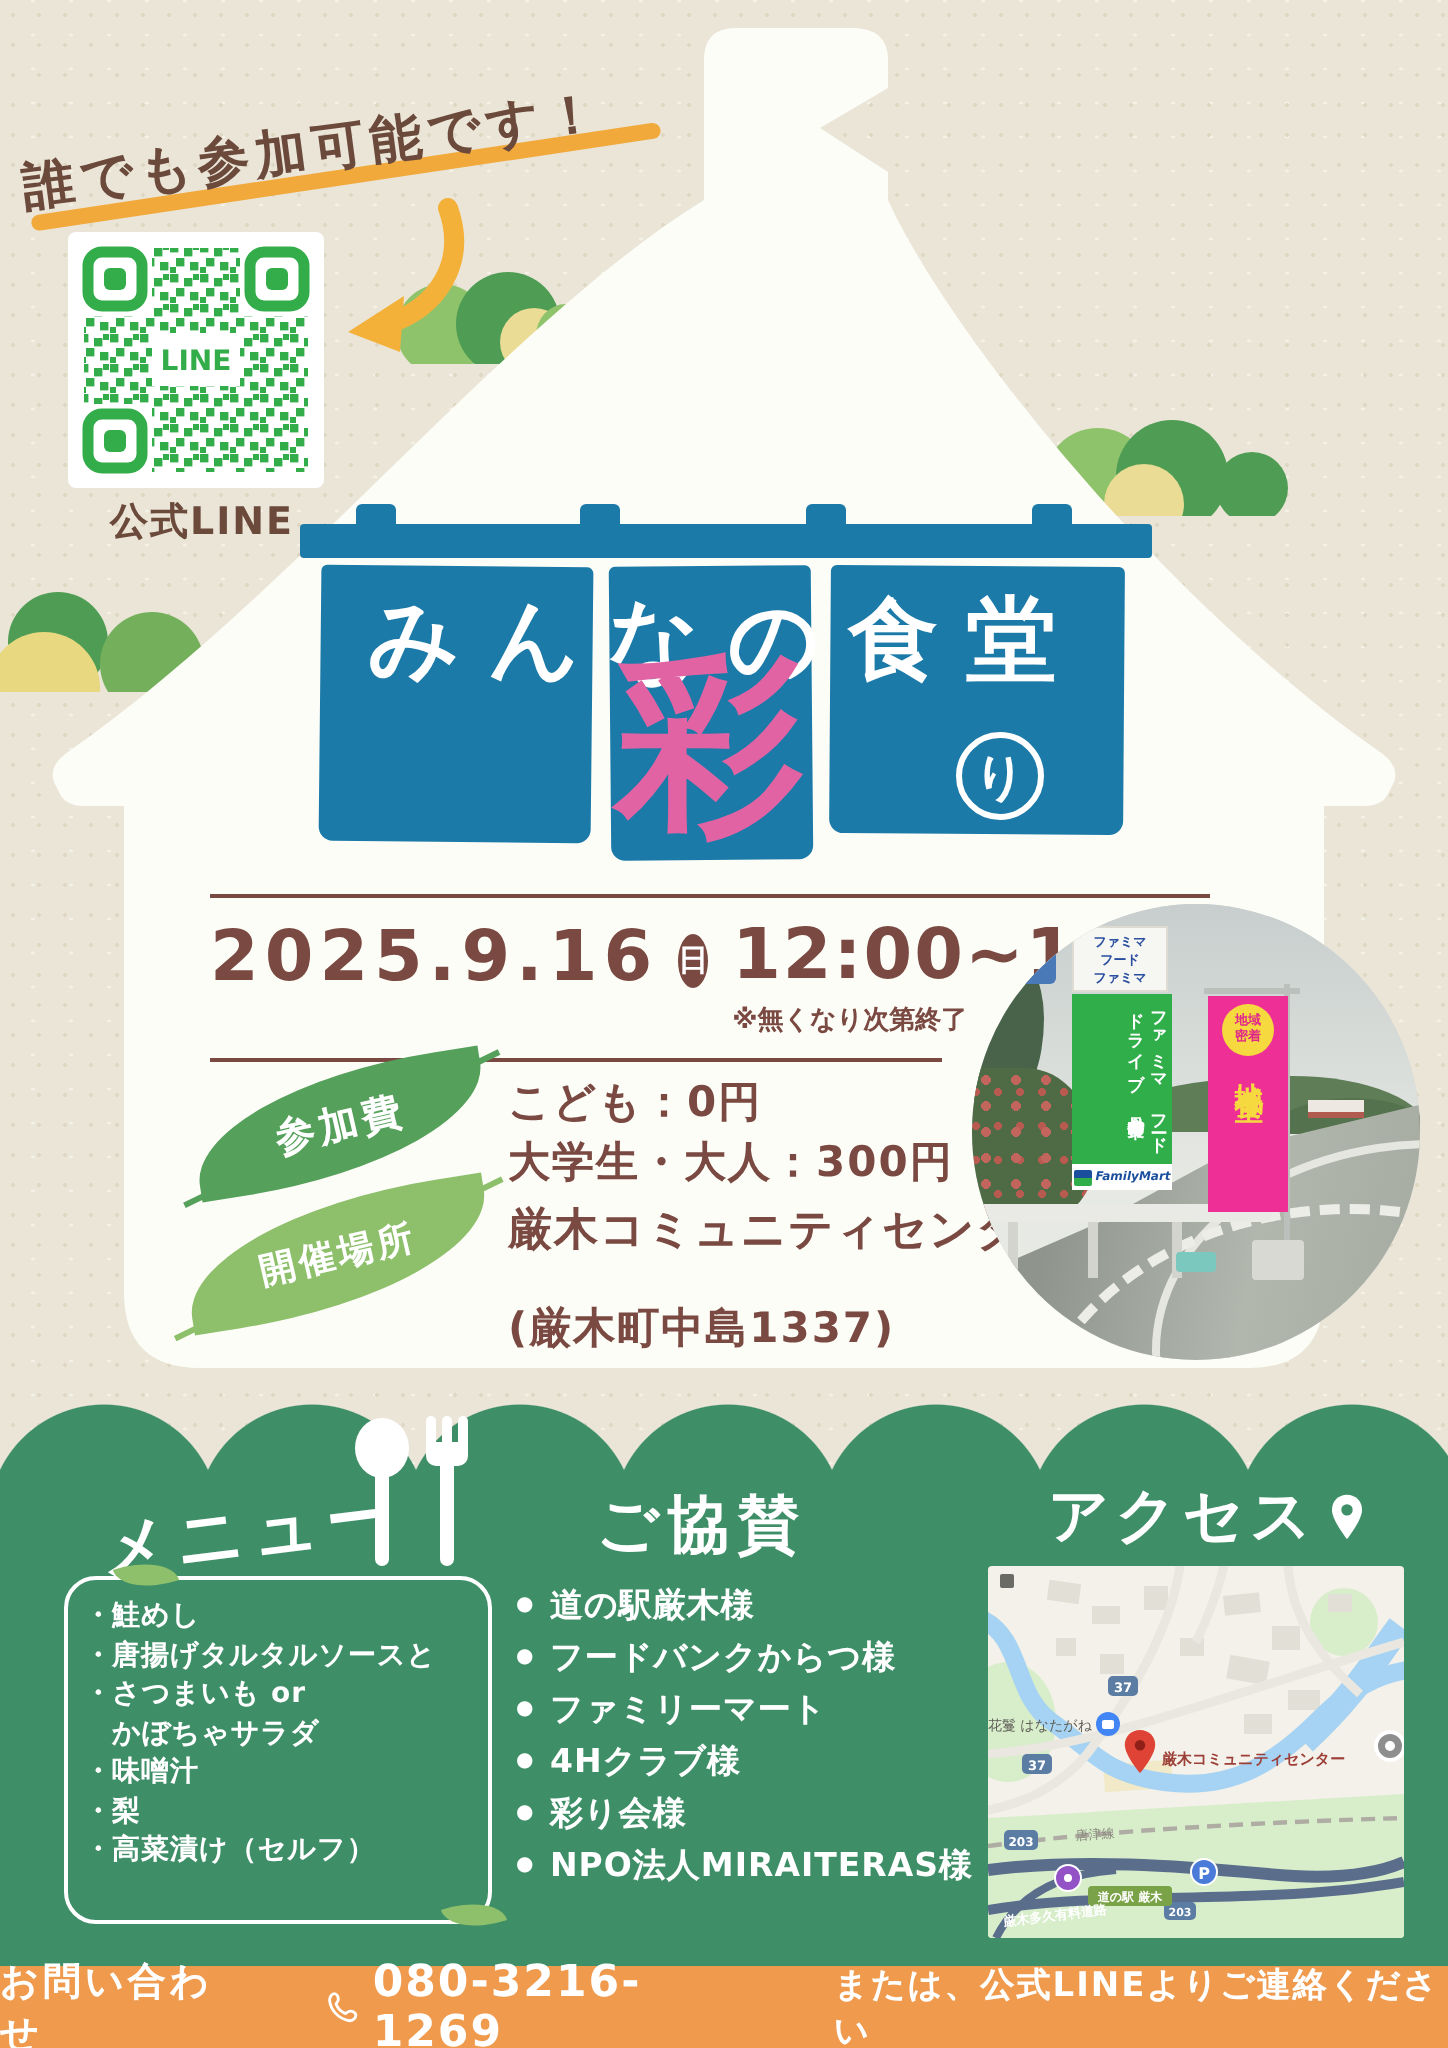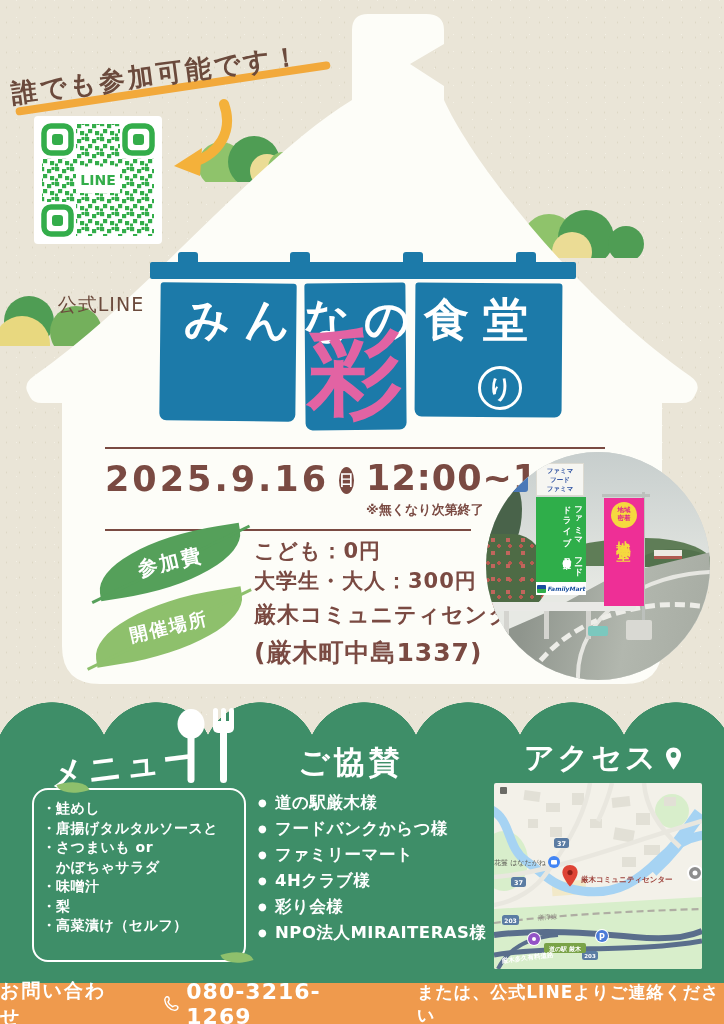--- a/index.html
+++ b/index.html
@@ -19,21 +19,21 @@
   
   .house { left:0; top:0; z-index:2; }
 
   
   .tagline { left:10px; top:54px; width:345px; transform:rotate(-7.5deg); z-index:3; }
   .tagline .txt { font-size:26px; font-weight:bold; color:#6B4A3C; letter-spacing:3px; white-space:nowrap; position:relative; z-index:1;}
   .tagline .uline { width:318px; height:8px; background:#F2A93B; margin-top:-6px; margin-left:2px; border-radius:4px; transform:rotate(-1deg); }
 
   
   .qr { left:34px; top:116px; width:128px; height:128px; background:#fff; border-radius:4px; padding:6px; z-index:3; }
-  .qr-caption { left:46px; top:248px; width:110px; text-align:center; font-size:19px; font-weight:normal; color:#6B4A3C; letter-spacing:1px; z-index:3;margin-top:44px; }
+  .qr-caption { left:46px; top:248px; width:110px; text-align:center; font-size:19px; font-weight:bold; color:#6B4A3C; letter-spacing:1px; z-index:3; }
 
   
   .arrow { left:172px; top:98px; z-index:3; }
 
   
   .stamp { left:524px; top:26px; width:150px; height:150px; border:7px solid #E5483E; border-radius:50%;
     z-index:3; display:flex; flex-direction:column; align-items:center; justify-content:center; color:#E5483E; }
   .stamp .l1 { font-size:40px; font-weight:bold; letter-spacing:14px; margin-left:14px; }
   .stamp .l2 { font-size:40px; font-weight:bold; letter-spacing:3px; margin-top:4px; }
 
@@ -69,21 +69,21 @@
   .leaf::before { content:""; position:absolute; left:-9%; top:52%; width:118%; height:3px;
     background:currentColor; transform:rotate(-17deg); }
   .leaf .lab { position:relative; color:#fff; font-weight:bold; transform:rotate(-4deg); letter-spacing:2px; }
   .leaf-fee { left:96px; top:534px; width:148px; height:56px; color:#55A05A; transform:rotate(-9deg); }
   .leaf-fee .lab { font-size:20px; }
   .leaf-venue { left:92px; top:598px; width:154px; height:58px; color:#8EC06C; transform:rotate(-9deg); }
   .leaf-venue .lab { font-size:18px; }
   .fee-text { left:254px; top:536px; z-index:3; color:#7A4A42; font-size:21px; font-weight:bold; line-height:30px; letter-spacing:1px;}
   .venue-text { left:254px; top:600px; z-index:3; color:#7A4A42; font-weight:bold; }
   .venue-text .v1 { font-size:22px; letter-spacing:1px; }
-  .venue-text .v2 { font-size:25px; margin-top:6px; letter-spacing:1px; }
+  .venue-text .v2 { font-size:21px; margin-top:20px; letter-spacing:1px; }
 
   
   .photo { left:486px; top:452px; width:224px; height:228px; border-radius:50%; overflow:hidden; z-index:4; background:#CDD3D1; }
   .ph-sky { position:absolute; inset:0; background:linear-gradient(#C7CECD, #E7E9E4 62%); }
   .ph-hill { position:absolute; left:58px; top:86px; width:170px; height:28px; background:#5F7D57; border-radius:60% 40% 0 0/100% 100% 0 0; }
   .ph-hill2 { position:absolute; left:150px; top:97px; width:80px; height:18px; background:#53724D; border-radius:50% 50% 0 0/100% 100% 0 0; }
   .ph-bldg { position:absolute; left:168px; top:98px; width:28px; height:9px; background:#EDE9E2; border-bottom:3px solid #B05A50; }
   .ph-road { position:absolute; inset:0; background:linear-gradient(100deg,#8F958D 25%,#B2B7AE 65%,#A6ABA2);
     clip-path:polygon(0 82%, 28% 70%, 58% 54%, 100% 44%, 100% 100%, 0 100%); }
   .ph-lane1 { position:absolute; left:90px; top:118px; width:280px; height:210px; border-radius:50%; border:4px solid #E6E6E1; }

